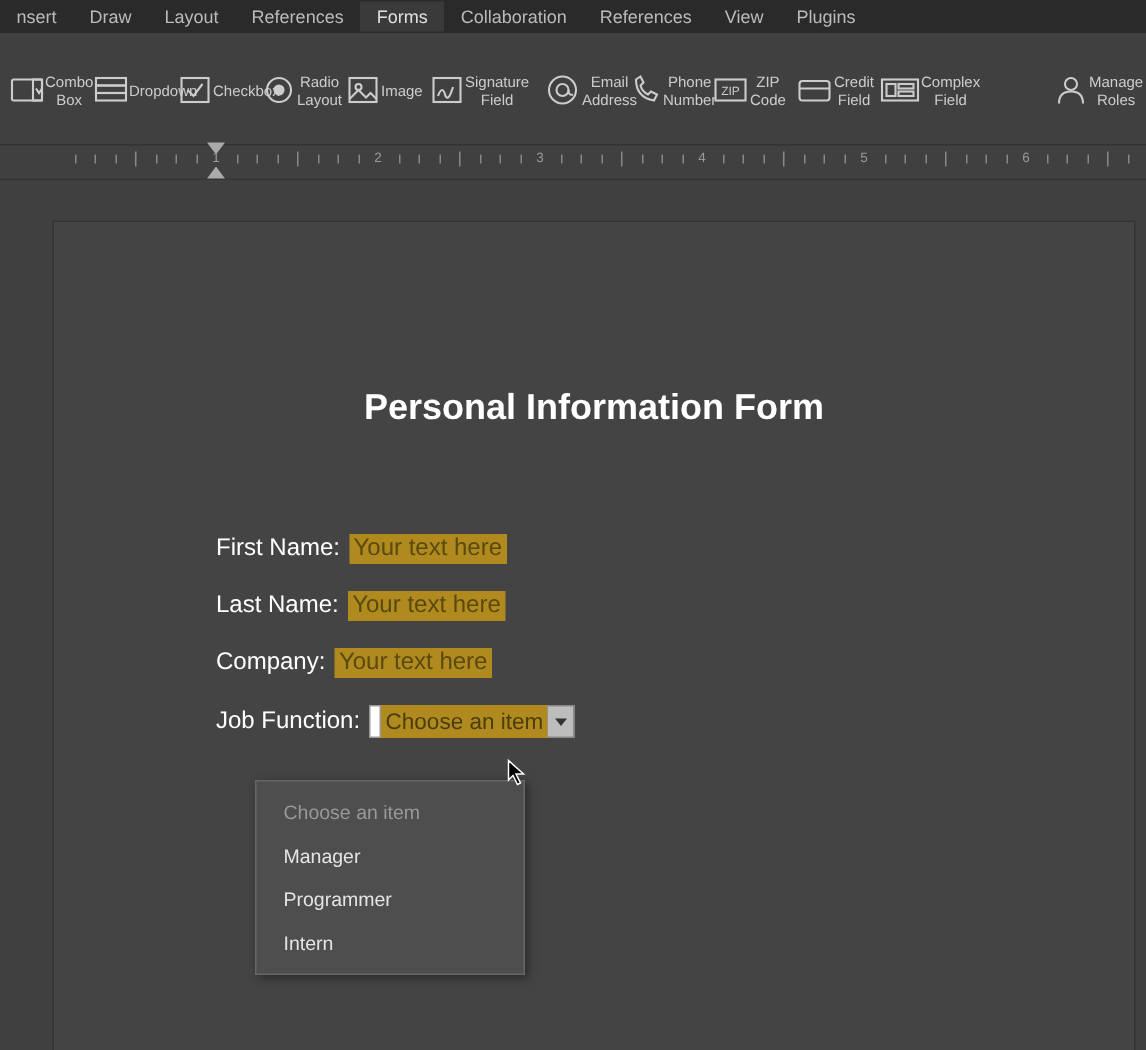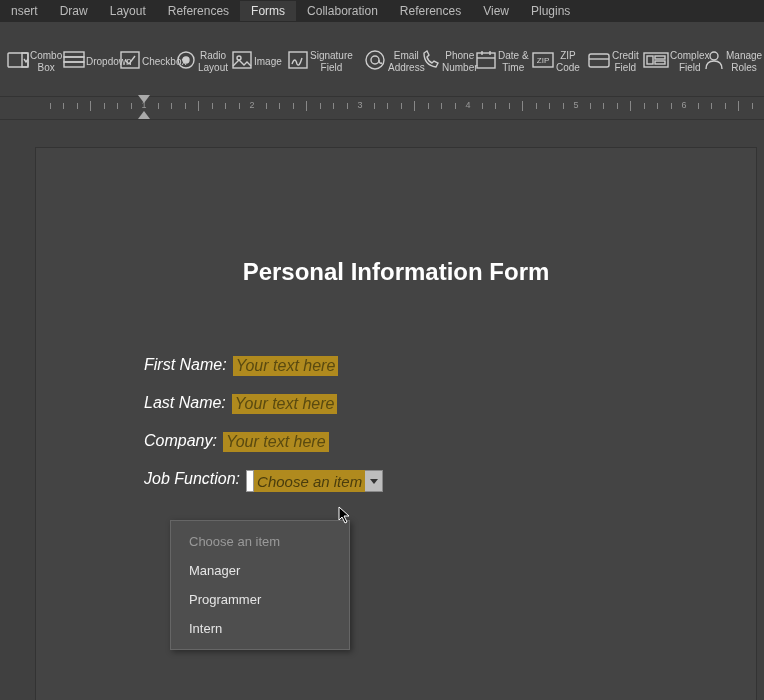--- a/index.html
+++ b/index.html
@@ -127,25 +127,24 @@
   }
   .page-title {
     color: #fff;
     font-size: 24px;
     font-weight: bold;
     text-align: center;
     margin-bottom: 70px;
   }
   .form-line {
     display: flex;
-    align-items: flex-start;
+    align-items: center;
     color: #fff;
     font-size: 16px;
     margin-bottom: 18px;
-    font-style: italic;
   }
   .form-label {
     white-space: nowrap;
   }
   .placeholder {
     background: #b08a1e;
     color: #5a4a10;
     padding: 1px 3px;
     margin-left: 6px;
   }
@@ -310,31 +309,20 @@
 
   <div class="tool">
     <div class="icon-wrap">
       <svg width="24" height="22">
           <path d="M6 4 q0 12 12 14 l2 -4 l-4 -2 l-2 2 q-4 -2 -5 -6 l2 -2 l-2 -4 z"></path>
         </svg>
     </div>
     <span><span>Phone</span><br><span>Number</span></span>
   </div>
 
-  <div class="tool">
-    <div class="icon-wrap">
-      <svg width="24" height="22">
-          <rect x="3" y="4" width="18" height="15"></rect>
-          <line x1="3" y1="9" x2="21" y2="9"></line>
-          <line x1="8" y1="2" x2="8" y2="6"></line>
-          <line x1="16" y1="2" x2="16" y2="6"></line>
-        </svg>
-    </div>
-    <span><span>Date &amp;</span><br><span>Time</span></span>
-  </div>
 
   <div class="tool">
     <div class="icon-wrap">
       <svg width="26" height="22">
           <rect x="3" y="4" width="20" height="14"></rect>
           <text x="13" y="14" font-size="8" fill="#ccc" text-anchor="middle" stroke="none">ZIP</text>
         </svg>
     </div>
     <span><span>ZIP</span><br><span>Code</span></span>
   </div>

